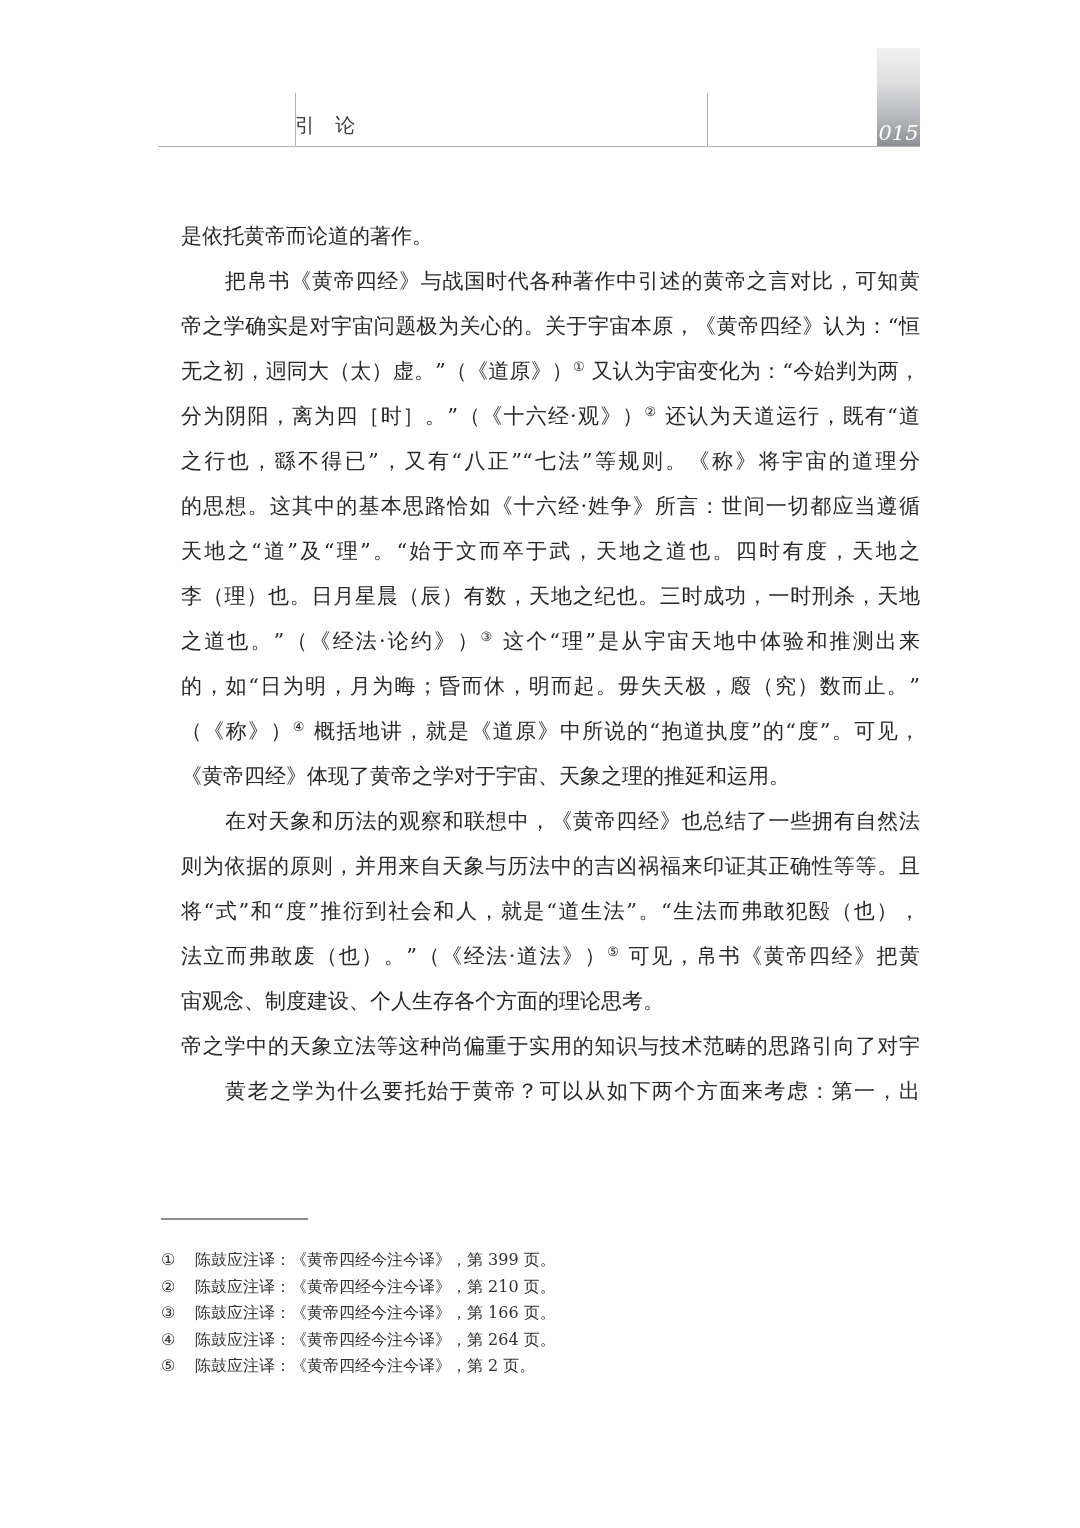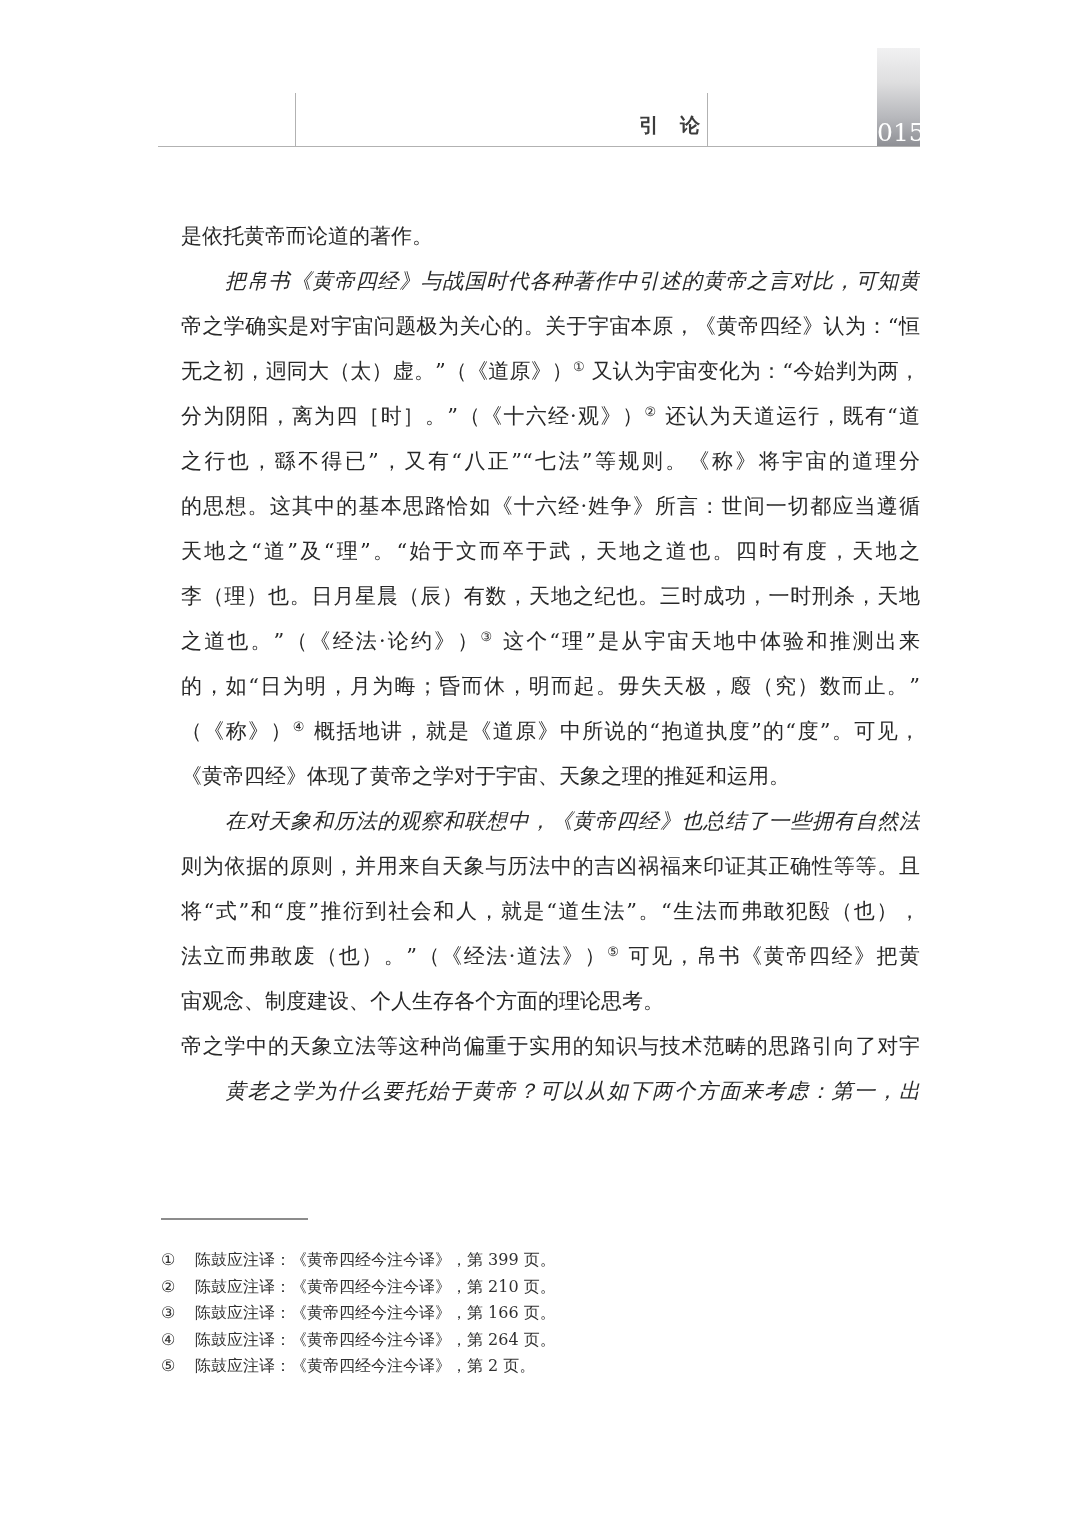--- a/index.html
+++ b/index.html
@@ -9,39 +9,39 @@
     font-family:"DejaVu Serif","Liberation Serif",serif;
   }
 
   
   .grad-bar {
     position:absolute; left:877px; top:48px; width:43px; height:99px;
     background:linear-gradient(180deg,#f1f1f2 0%,#dededf 35%,#b7b8bc 70%,#8d8e93 100%);
   }
   .page-num {
     position:absolute; left:0; bottom:3px; width:100%;
-    text-align:center; color:#ffffff; font-size:25px; line-height:22px;
+    text-align:center; color:#ffffff; font-size:21px; line-height:22px;font-style:italic;
   }
   .header-rule { position:absolute; left:158px; top:146px; width:762px; height:1px; background:#b2b2b2; }
   .tick { position:absolute; top:93px; width:1px; height:53px; background:#b2b2b2; }
   .tick-left { left:295px; }
   .tick-right { left:707px; }
   .page-title {
     position:absolute; left:295px; top:112px; width:412px;
-    text-align:right; font-size:20px; color:#3c3c3c; letter-spacing:7px;font-weight:bold;
+    text-align:left; font-size:20px; color:#3c3c3c; letter-spacing:7px;
   }
 
   
   .body-text {
     position:absolute; left:160px; top:214px; width:760px;
     font-size:21px; line-height:45px; color:#282828;
   }
   .line { height:45px; overflow:hidden;margin-left:21px; }
   .line.j { text-align:justify; text-align-last:justify; }
-  .line.indent { text-indent:44px;font-style:italic; }
+  .line.indent { text-indent:44px; }
   sup.ref { font-size:13px; vertical-align:7px; line-height:0; }
 
   
   .fn-sep { position:absolute; left:161px; top:1218px; width:147px; height:2px; background:#8c8c8c; }
   .footnotes {
     position:absolute; left:161px; top:1247px; width:760px;
     font-size:16px; line-height:26.5px; color:#303030;
   }
   .fn { display:flex; }
   .fn-num { flex:none; width:34px; }

